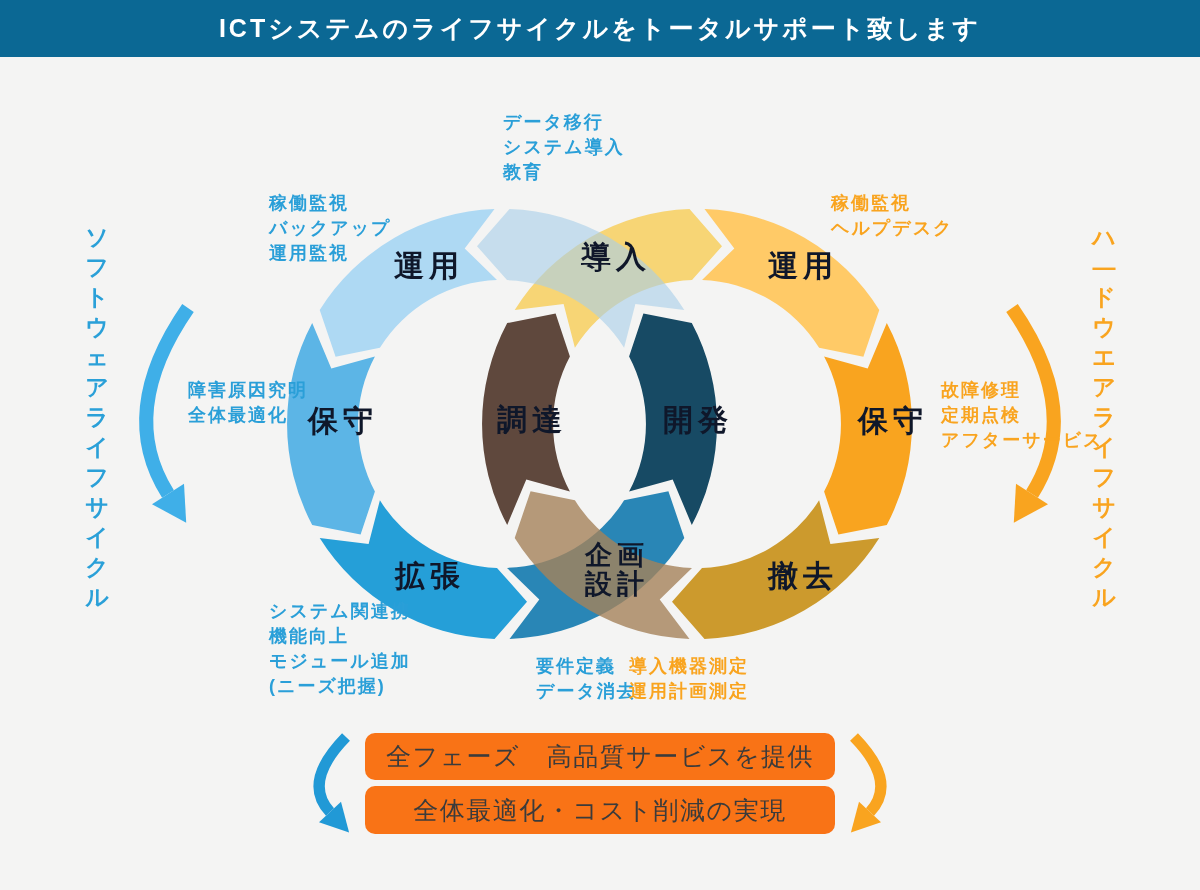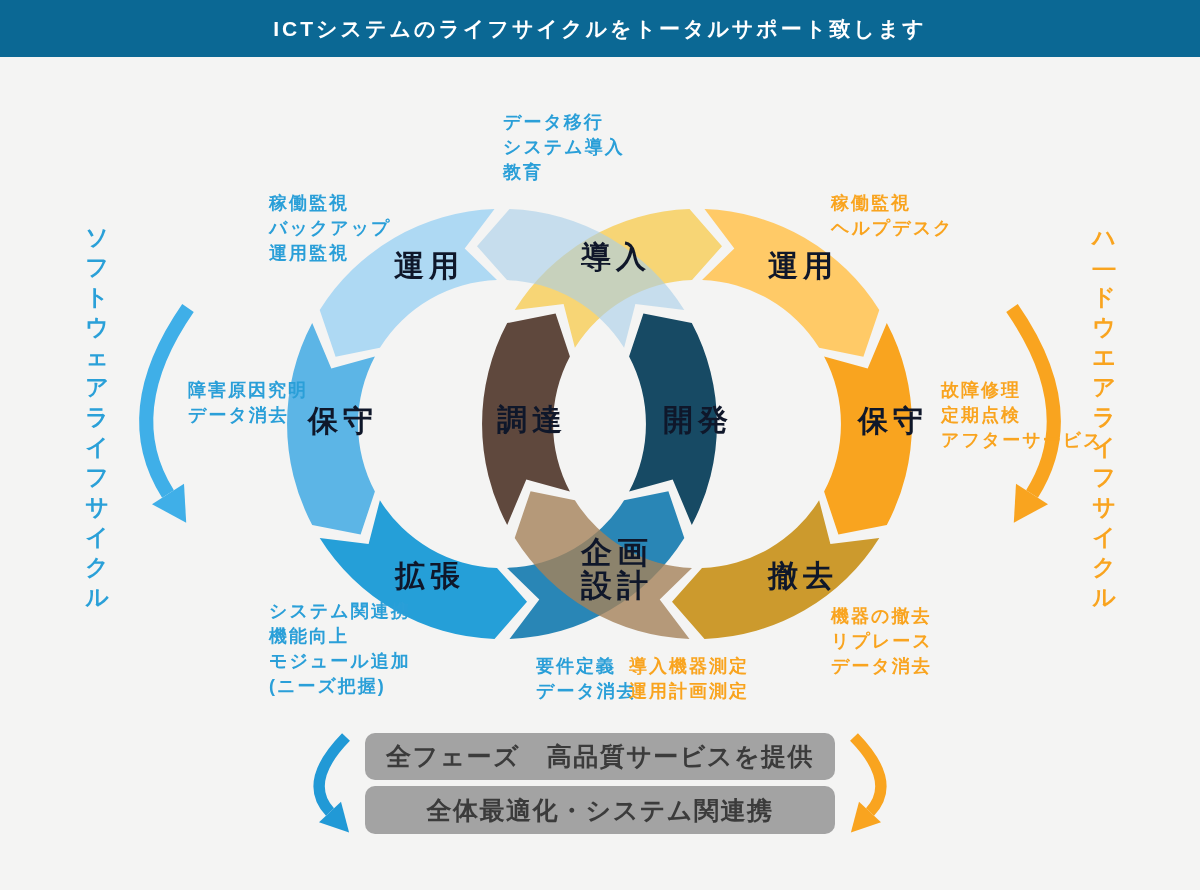--- a/index.html
+++ b/index.html
@@ -4,44 +4,44 @@
 <style>
   html,body{margin:0;padding:0;}
   body{
     width:1200px;height:890px;position:relative;overflow:hidden;
     background:#f4f4f3;
     font-family:"Liberation Sans","DejaVu Sans",sans-serif;
   }
   .header{
     position:absolute;left:0;top:0;width:1200px;height:57px;
     display:flex;align-items:center;justify-content:center;
-    color:#ffffff;font-size:21px;font-weight:bold;letter-spacing:3px;
+    color:#ffffff;font-size:25px;font-weight:bold;letter-spacing:3px;
   }
   #rings-svg{position:absolute;left:0;top:0;z-index:1;}
   .overlay{position:absolute;left:0;top:0;width:1200px;height:890px;z-index:2;pointer-events:none;margin-left:16px;}
   .seg-label{
     position:absolute;transform:translate(-50%,-50%);
     color:#0f172a;font-weight:bold;font-size:30px;letter-spacing:5px;
     white-space:pre-line;text-align:center;line-height:1.06;
   }
   .ann{
     position:absolute;font-weight:bold;font-size:18px;line-height:25px;
     letter-spacing:2px;white-space:pre-line;text-align:left;
   }
   .ann.blue{color:#2a9fd8;}
   .ann.orange{color:#f9a41f;}
   .vtitle{
     position:absolute;width:46px;display:flex;flex-direction:column;
     align-items:center;font-weight:bold;font-size:23px;
   }
   .vtitle div{height:30px;line-height:30px;}
   .summary-box{
-    position:absolute;left:365px;width:470px;height:47px;background:#a3a3a3;
+    position:absolute;left:365px;width:470px;height:47px;background:#f97316;
     border-radius:10px;display:flex;align-items:center;justify-content:center;
-    color:#3b3b3b;font-weight:bold;font-size:25px;letter-spacing:1.5px;z-index:2;
+    color:#3b3b3b;font-weight:normal;font-size:25px;letter-spacing:1.5px;z-index:2;
   }
 </style>
 </head>
 <body>
 
 <div class="header" style="background: rgb(11, 104, 148);">
   <span>ICTシステムのライフサイクルをトータルサポート致します</span>
 </div>
 
 <svg id="rings-svg" width="1200" height="890" viewBox="0 0 1200 890">
@@ -69,45 +69,42 @@
 
 <div class="overlay" id="labels">
     <div class="seg-label" style="left: 413px; top: 266px;">運用</div>
     <div class="seg-label" style="left: 600px; top: 257px; font-family: Liberation Serif, serif;">導入</div>
     <div class="seg-label" style="left: 787px; top: 266px;">運用</div>
     <div class="seg-label" style="left: 327px; top: 421px;">保守</div>
     <div class="seg-label" style="left: 516px; top: 420px;">調達</div>
     <div class="seg-label" style="left: 682px; top: 420px;">開発</div>
     <div class="seg-label" style="left: 877px; top: 421px;">保守</div>
     <div class="seg-label" style="left: 414px; top: 576px;">拡張</div>
-    <div class="seg-label" style="left: 601px; top: 570px; font-size: 31px;">企画
+    <div class="seg-label" style="left: 601px; top: 570px; font-size: 27px;">企画
 設計</div>
     <div class="seg-label" style="left: 787px; top: 576px;">撤去</div>
   </div>
 <div class="overlay" id="annotations">
     <div class="ann blue" style="left: 487px; top: 110px;">データ移行
 システム導入
 教育</div>
     <div class="ann blue" style="left: 253px; top: 191px;">稼働監視
 バックアップ
 運用監視</div>
     <div class="ann orange" style="left: 815px; top: 191px;">稼働監視
 ヘルプデスク</div>
     <div class="ann blue" style="left: 172px; top: 378px;">障害原因究明
-データ消去</div>
+全体最適化</div>
     <div class="ann orange" style="left: 925px; top: 378px;">故障修理
 定期点検
 アフターサービス</div>
     <div class="ann blue" style="left: 253px; top: 599px;">システム関連携
 機能向上
 モジュール追加
 (ニーズ把握)</div>
-    <div class="ann orange" style="left: 815px; top: 604px;">機器の撤去
-リプレース
-データ消去</div>
     <div class="ann blue" style="left: 520px; top: 654px;">要件定義
 データ消去</div>
     <div class="ann orange" style="left: 613px; top: 654px;">導入機器測定
 運用計画測定</div>
   </div>
 
 <div class="vtitle" id="vtitle-left" style="left: 74px; top: 222px; color: rgb(42, 160, 216);">
     <div>ソ</div>
     <div>フ</div>
     <div>ト</div>
@@ -135,14 +132,14 @@
     <div>サ</div>
     <div>イ</div>
     <div>ク</div>
     <div>ル</div>
   </div>
 
 <div class="summary-box" style="top:733px;">
   <span>全フェーズ　高品質サービスを提供</span>
 </div>
 <div class="summary-box" style="top:786px;height:48px;">
-  <span>全体最適化・システム関連携</span>
+  <span>全体最適化・コスト削減の実現</span>
 </div>
 
 </body></html>

